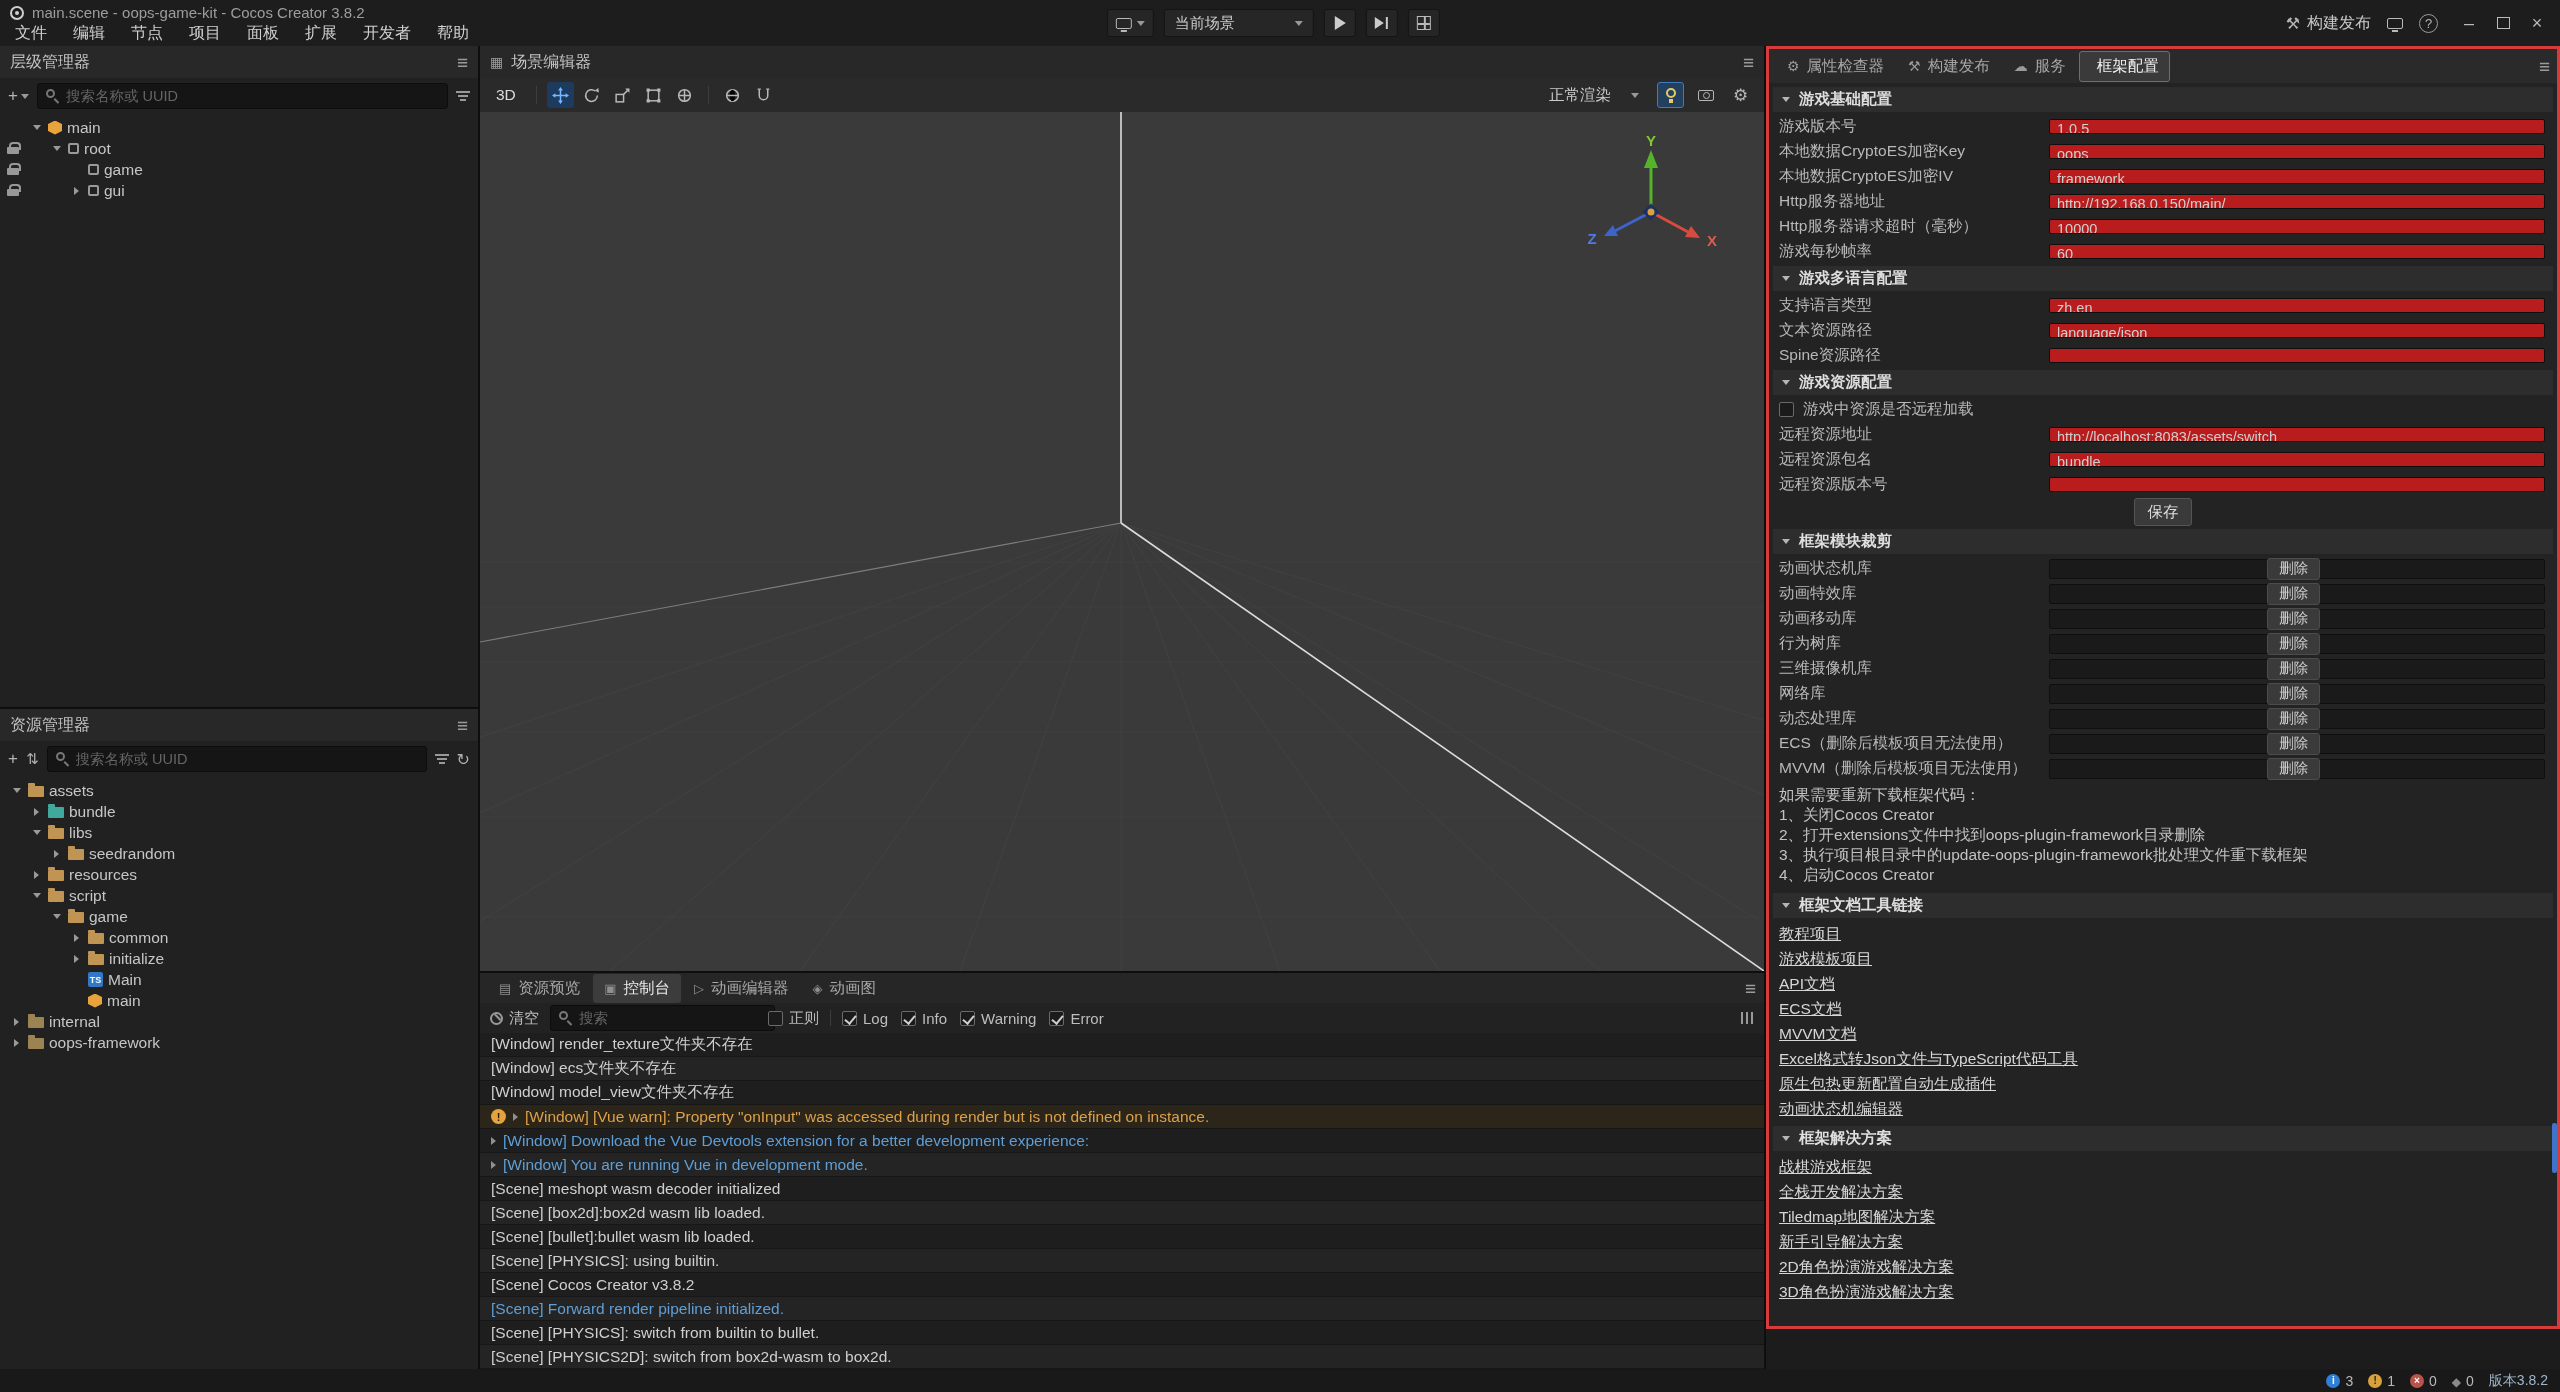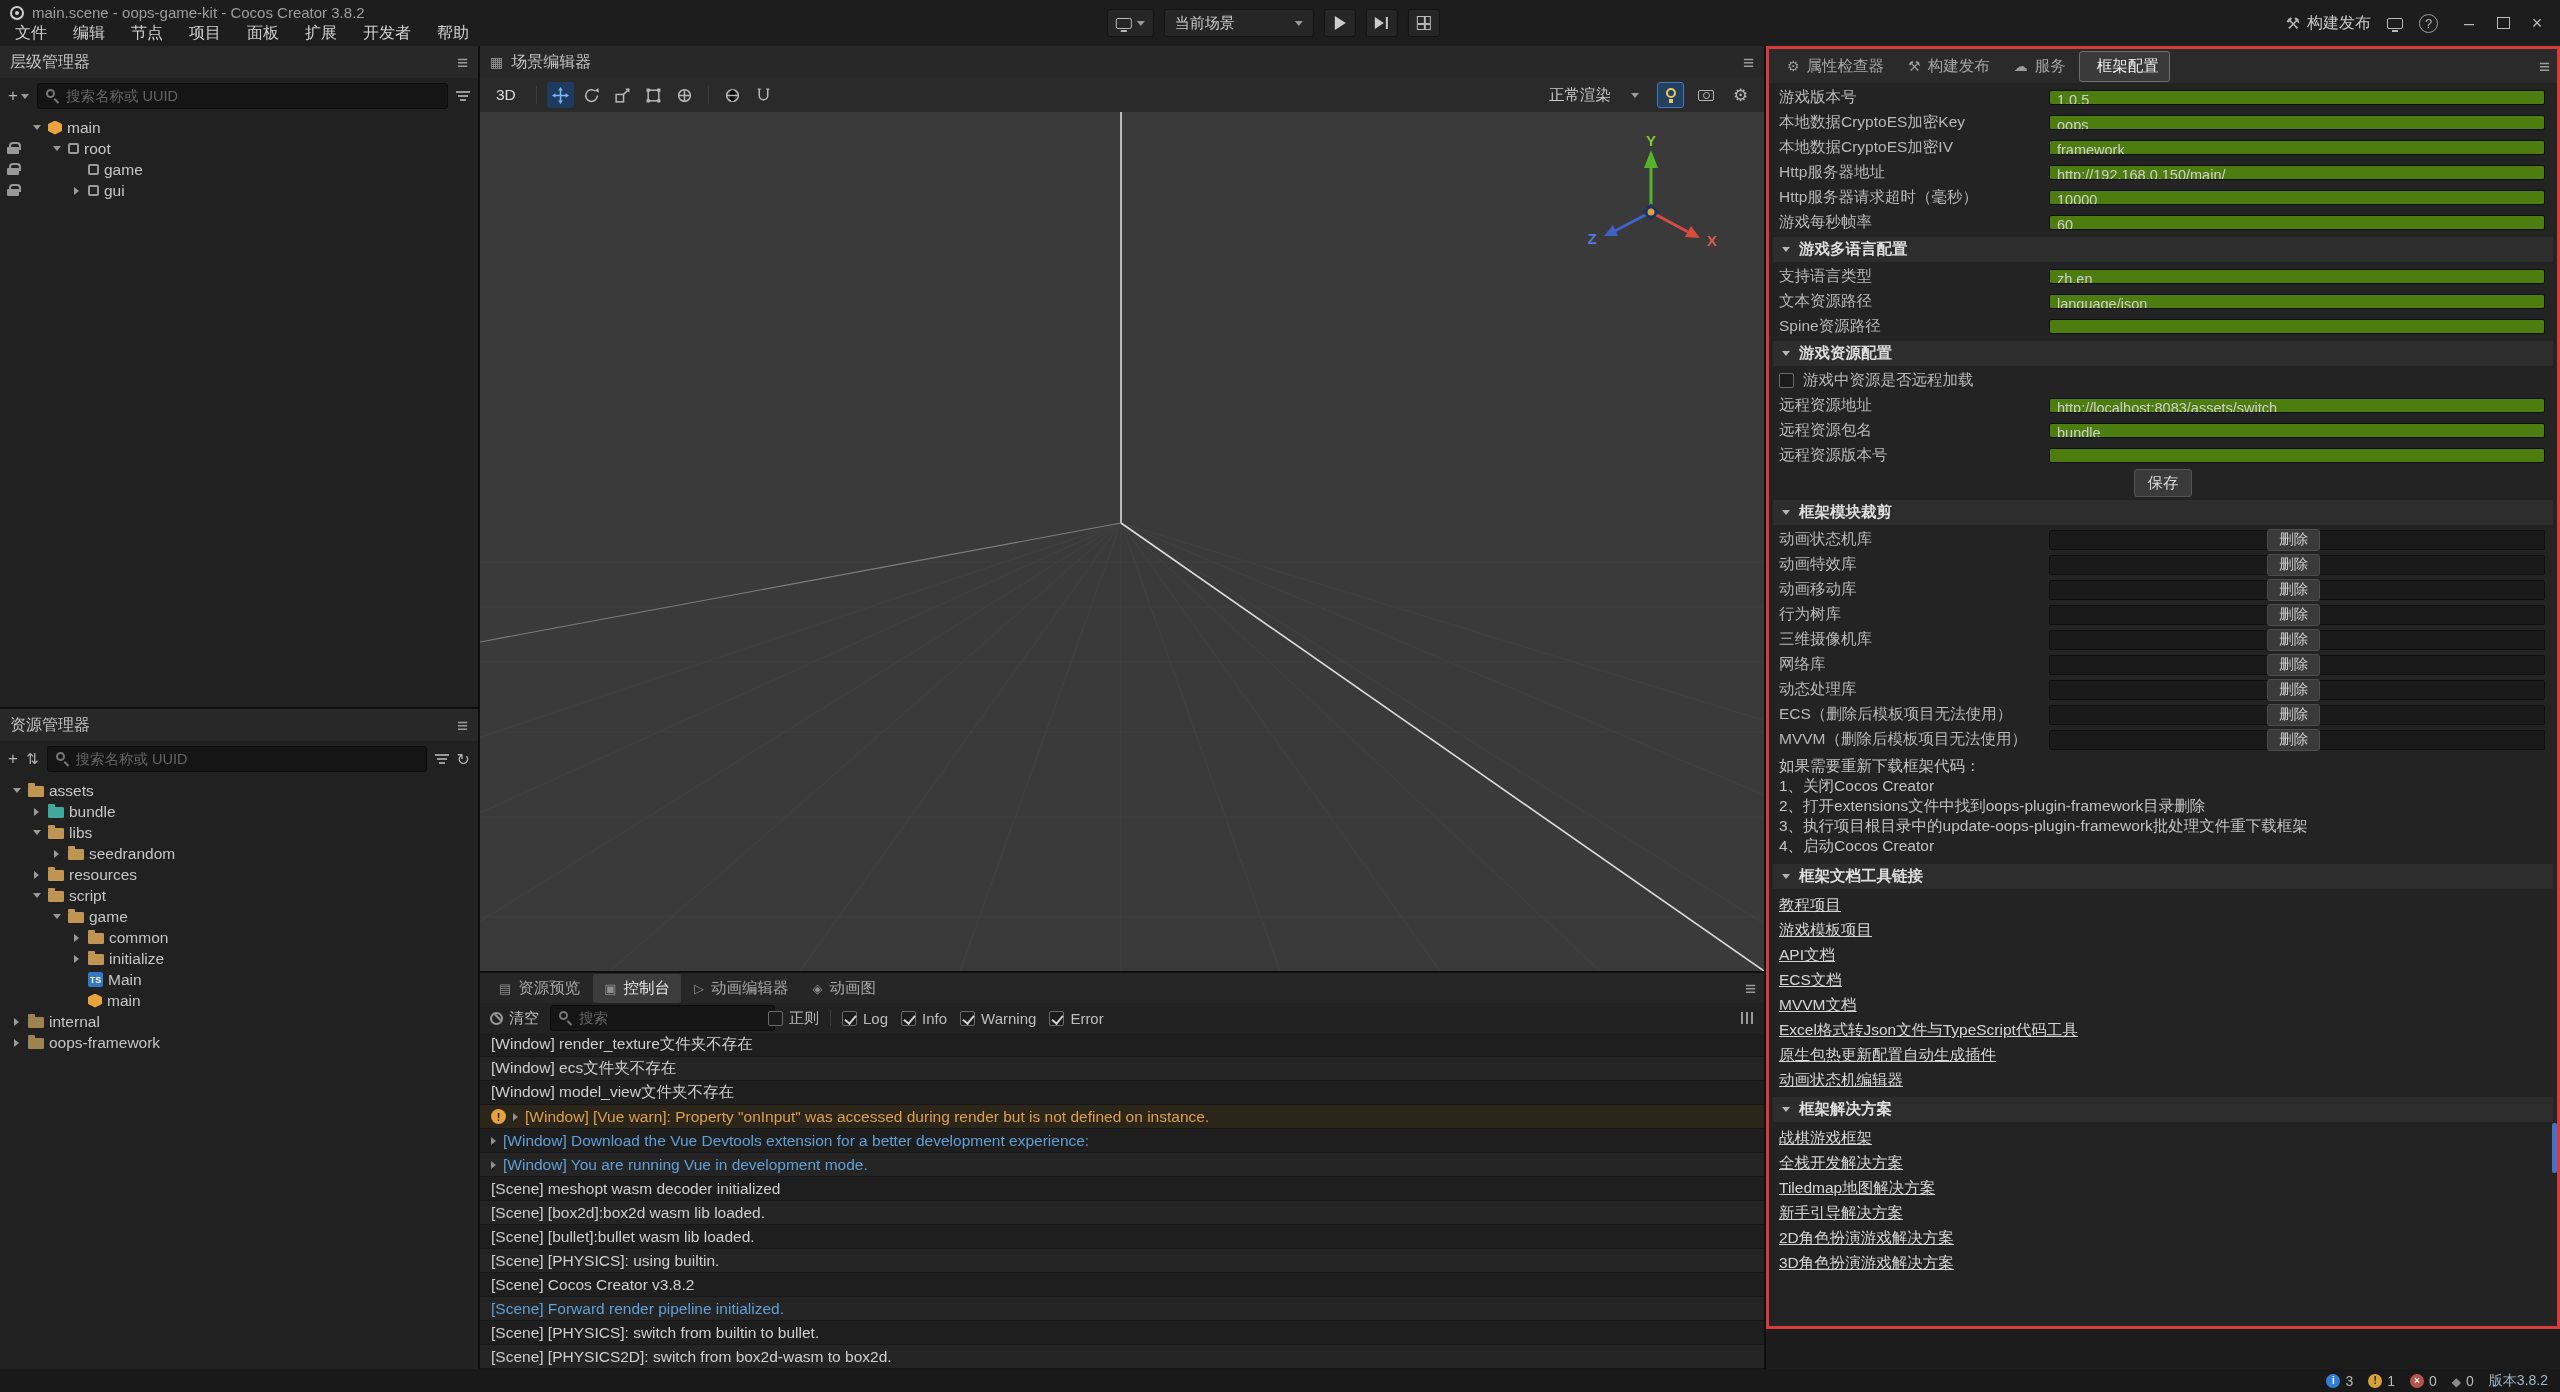--- a/index.html
+++ b/index.html
@@ -153,21 +153,21 @@
   .tab-ico { font-size:14px; color:#9a9a9a; line-height:1; }
   .tab-ico.tgear::before { content:"⚙"; }
   .tab-ico.thammer::before { content:"⚒"; }
   .tab-ico.tcloud::before { content:"☁"; }
   .rp-content { flex:1; min-height:0; overflow:hidden; position:relative; padding-top:2px; }
   .sec-header { height:25px; margin:2px 4px; background:#2d2d2d; display:flex; align-items:center; gap:9px; padding:0 9px; font-size:15.5px; font-weight:600; color:#dedede; }
   .sec-caret { width:0; height:0; border-left:4.5px solid transparent; border-right:4.5px solid transparent; border-top:5.5px solid #b5b5b5; }
   .form-row { height:25px; display:flex; align-items:center; padding:0 12px 0 10px; }
   .f-label { width:270px; flex:none; font-size:15.5px; color:#b8b8b8; white-space:nowrap; overflow:hidden; }
   .f-value { flex:1; display:flex; align-items:center; min-width:0; }
-  .f-input { flex:1; height:15px; background:#4d7c0f; border:1px solid #0f0f0f; border-radius:2px; font-size:14.5px; color:#cfcfcf; padding:0 7px; line-height:19px; white-space:nowrap; overflow:hidden; }
+  .f-input { flex:1; height:15px; background:#b91c1c; border:1px solid #0f0f0f; border-radius:2px; font-size:14.5px; color:#cfcfcf; padding:0 7px; line-height:19px; white-space:nowrap; overflow:hidden; }
   .cbx-row { height:25px; display:flex; align-items:center; gap:9px; padding:0 10px; font-size:15.5px; color:#b8b8b8; }
   .save-row { height:30px; display:flex; align-items:center; justify-content:center; }
   .save-btn { min-width:58px; height:28px; background:#3a3a3a; border:1px solid #555555; border-radius:3px; color:#dddddd; font-size:15.5px; font-family:inherit; }
   .mod-bar { flex:1; height:20px; background:#1a1a1a; border:1px solid #0f0f0f; border-radius:2px; position:relative; }
   .del-btn { position:absolute; left:44%; top:-2px; height:22px; padding:0 11px; background:#3a3a3a; border:1px solid #4c4c4c; border-radius:3px; color:#cfcfcf; font-size:14.5px; font-family:inherit; }
   .notes { padding:4px 10px 6px; }
   .note-line { height:20px; line-height:20px; font-size:15.5px; color:#c2c2c2; white-space:nowrap; overflow:hidden; }
   .links { padding:1px 10px 3px; display:flex; flex-direction:column; }
   .doc-link { height:25px; line-height:25px; font-size:15.5px; color:#d6d6d6; text-decoration:underline; width:max-content; cursor:pointer; }
   .rp-scrollthumb { position:absolute; right:0; top:1040px; width:5px; height:50px; background:#3f74c9; border-radius:2px; }
@@ -651,20 +651,24 @@
               <div class="rp-tab active">
                 <span class="tab-ico"></span>
                 <span>框架配置</span>
               </div>
             </div>
           <span class="burger">≡</span>
         </div>
 
         <div class="rp-content">
 
+          <div class="sec-header">
+            <span class="sec-caret"></span>
+            <span>游戏基础配置</span>
+          </div>
           <div>
 
           <div class="form-row">
                 <span class="f-label">游戏版本号</span>
                 <div class="f-value">
                   <div class="f-input">1.0.5</div>
                 </div>
               </div>
               <div class="form-row">
                 <span class="f-label">本地数据CryptoES加密Key</span>

